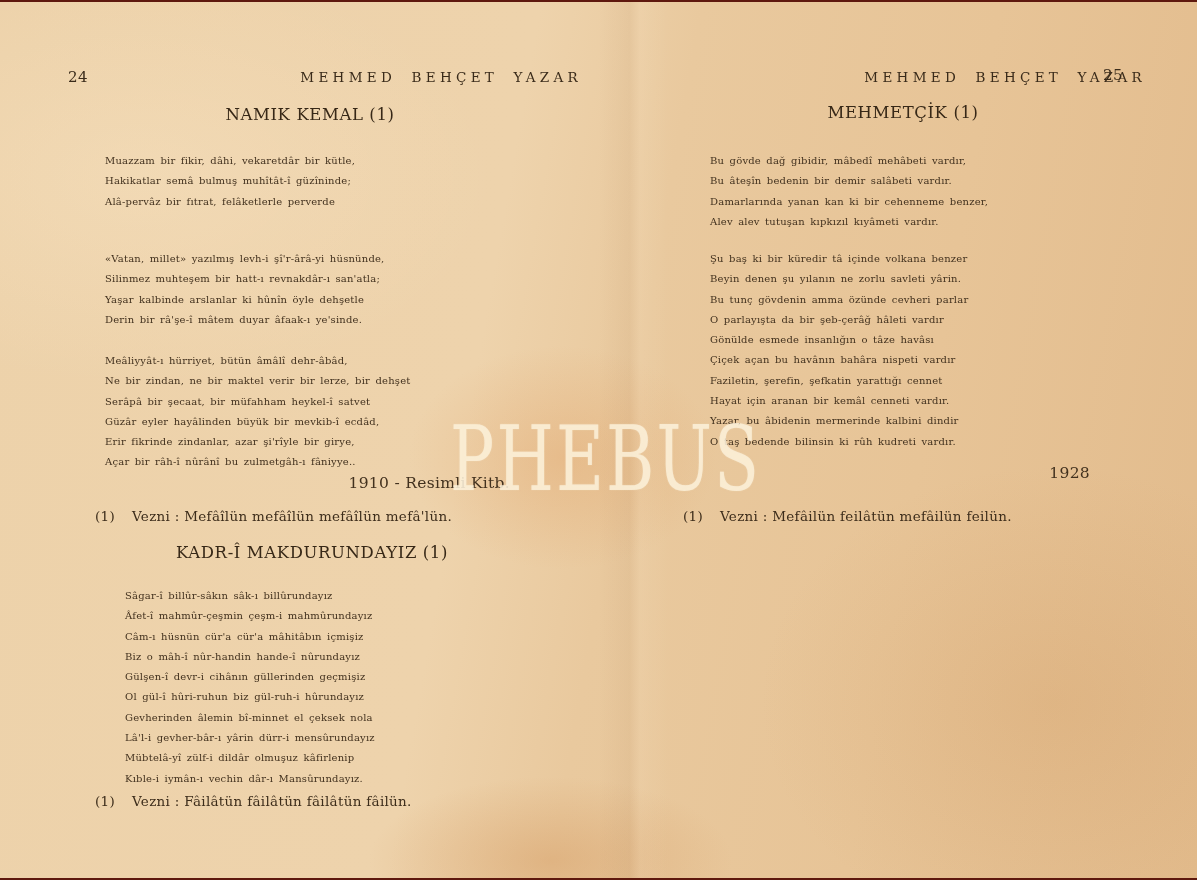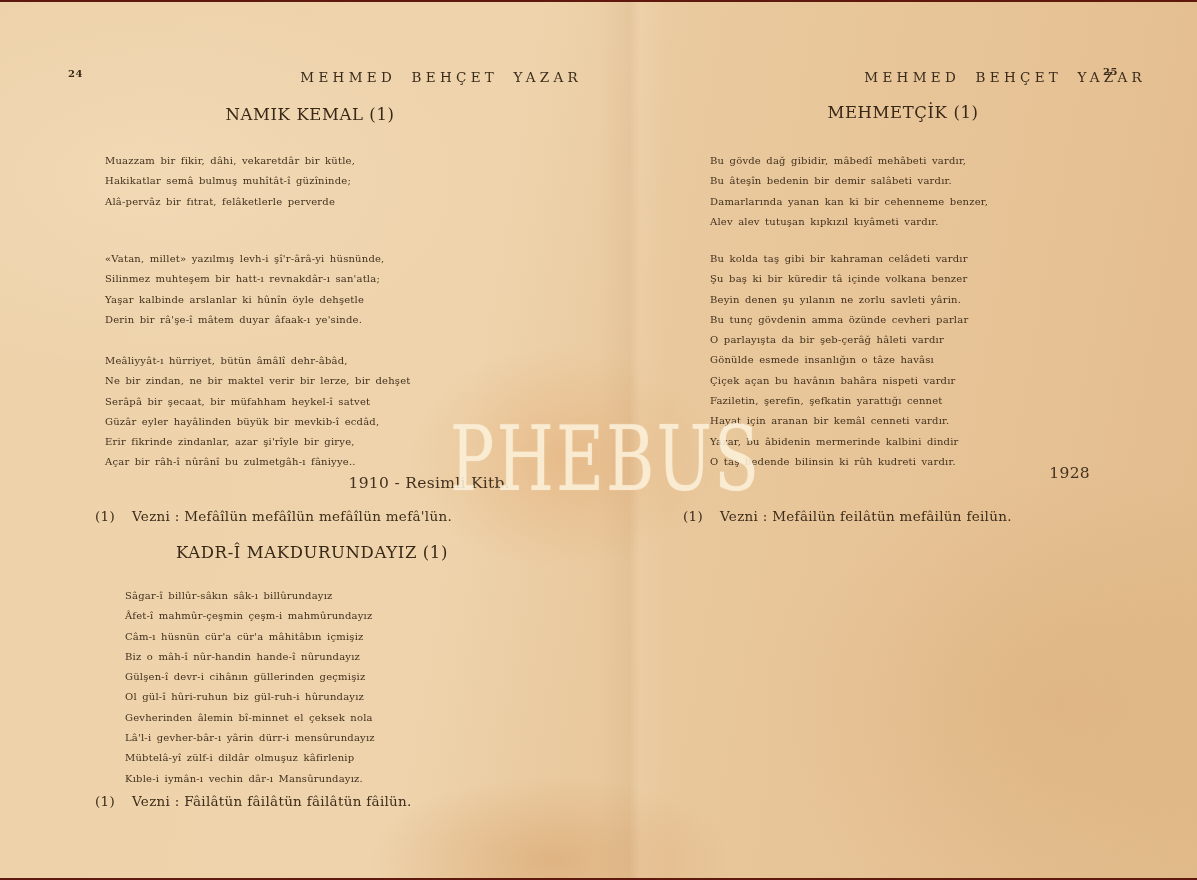--- a/index.html
+++ b/index.html
@@ -22,21 +22,21 @@
   
   .gutter{
     position:absolute;left:598px;top:0;bottom:0;width:70px;
     background:linear-gradient(90deg, rgba(120,70,30,0) 0%, rgba(120,70,30,0.05) 45%, rgba(255,240,215,0.10) 60%, rgba(120,70,30,0) 100%);
     pointer-events:none;
   }
   .page{position:absolute;top:0;height:100%;color:#3f2f1d;}
   .page-left{left:0;width:598px;}
   .page-right{left:598px;width:599px;}
 
-  .pagenum{position:absolute;font-weight:bold;font-size:10px;letter-spacing:0.5px;color:#3a2b1a;}
+  .pagenum{position:absolute;font-weight:normal;font-size:15px;letter-spacing:0.5px;color:#3a2b1a;}
   .pagenum-left{left:68px;top:66px;}
   .pagenum-right{left:505px;top:64px;}
 
   .running-head{
     position:absolute;font-weight:normal;font-size:13.5px;
     letter-spacing:0.32em;word-spacing:0.5em;color:#3a2b1a;
     text-align:right;white-space:nowrap;
   }
   .head-left{left:62px;top:67px;width:520px;}
   .head-right{left:58px;top:67px;width:490px;}
@@ -152,21 +152,20 @@
 
       <div class="poem-title title-right-1">MEHMETÇİK (1)</div>
 
       <div class="stanza stz-r1">
           <div class="poem-line">Bu gövde dağ gibidir, mâbedî mehâbeti vardır,</div>
           <div class="poem-line">Bu âteşîn bedenin bir demir salâbeti vardır.</div>
           <div class="poem-line">Damarlarında yanan kan ki bir cehenneme benzer,</div>
           <div class="poem-line">Alev alev tutuşan kıpkızıl kıyâmeti vardır.</div>
         </div>
       <div class="stanza stz-r2">
-          <div class="poem-line">Bu kolda taş gibi bir kahraman celâdeti vardır</div>
           <div class="poem-line">Şu baş ki bir küredir tâ içinde volkana benzer</div>
           <div class="poem-line">Beyin denen şu yılanın ne zorlu savleti yârin.</div>
           <div class="poem-line">Bu tunç gövdenin amma özünde cevheri parlar</div>
           <div class="poem-line">O parlayışta da bir şeb-çerâğ hâleti vardır</div>
           <div class="poem-line">Gönülde esmede insanlığın o tâze havâsı</div>
           <div class="poem-line">Çiçek açan bu havânın bahâra nispeti vardır</div>
           <div class="poem-line">Faziletin, şerefin, şefkatin yarattığı cennet</div>
           <div class="poem-line">Hayat için aranan bir kemâl cenneti vardır.</div>
           <div class="poem-line">Yazar, bu âbidenin mermerinde kalbini dindir</div>
           <div class="poem-line">O taş bedende bilinsin ki rûh kudreti vardır.</div>

